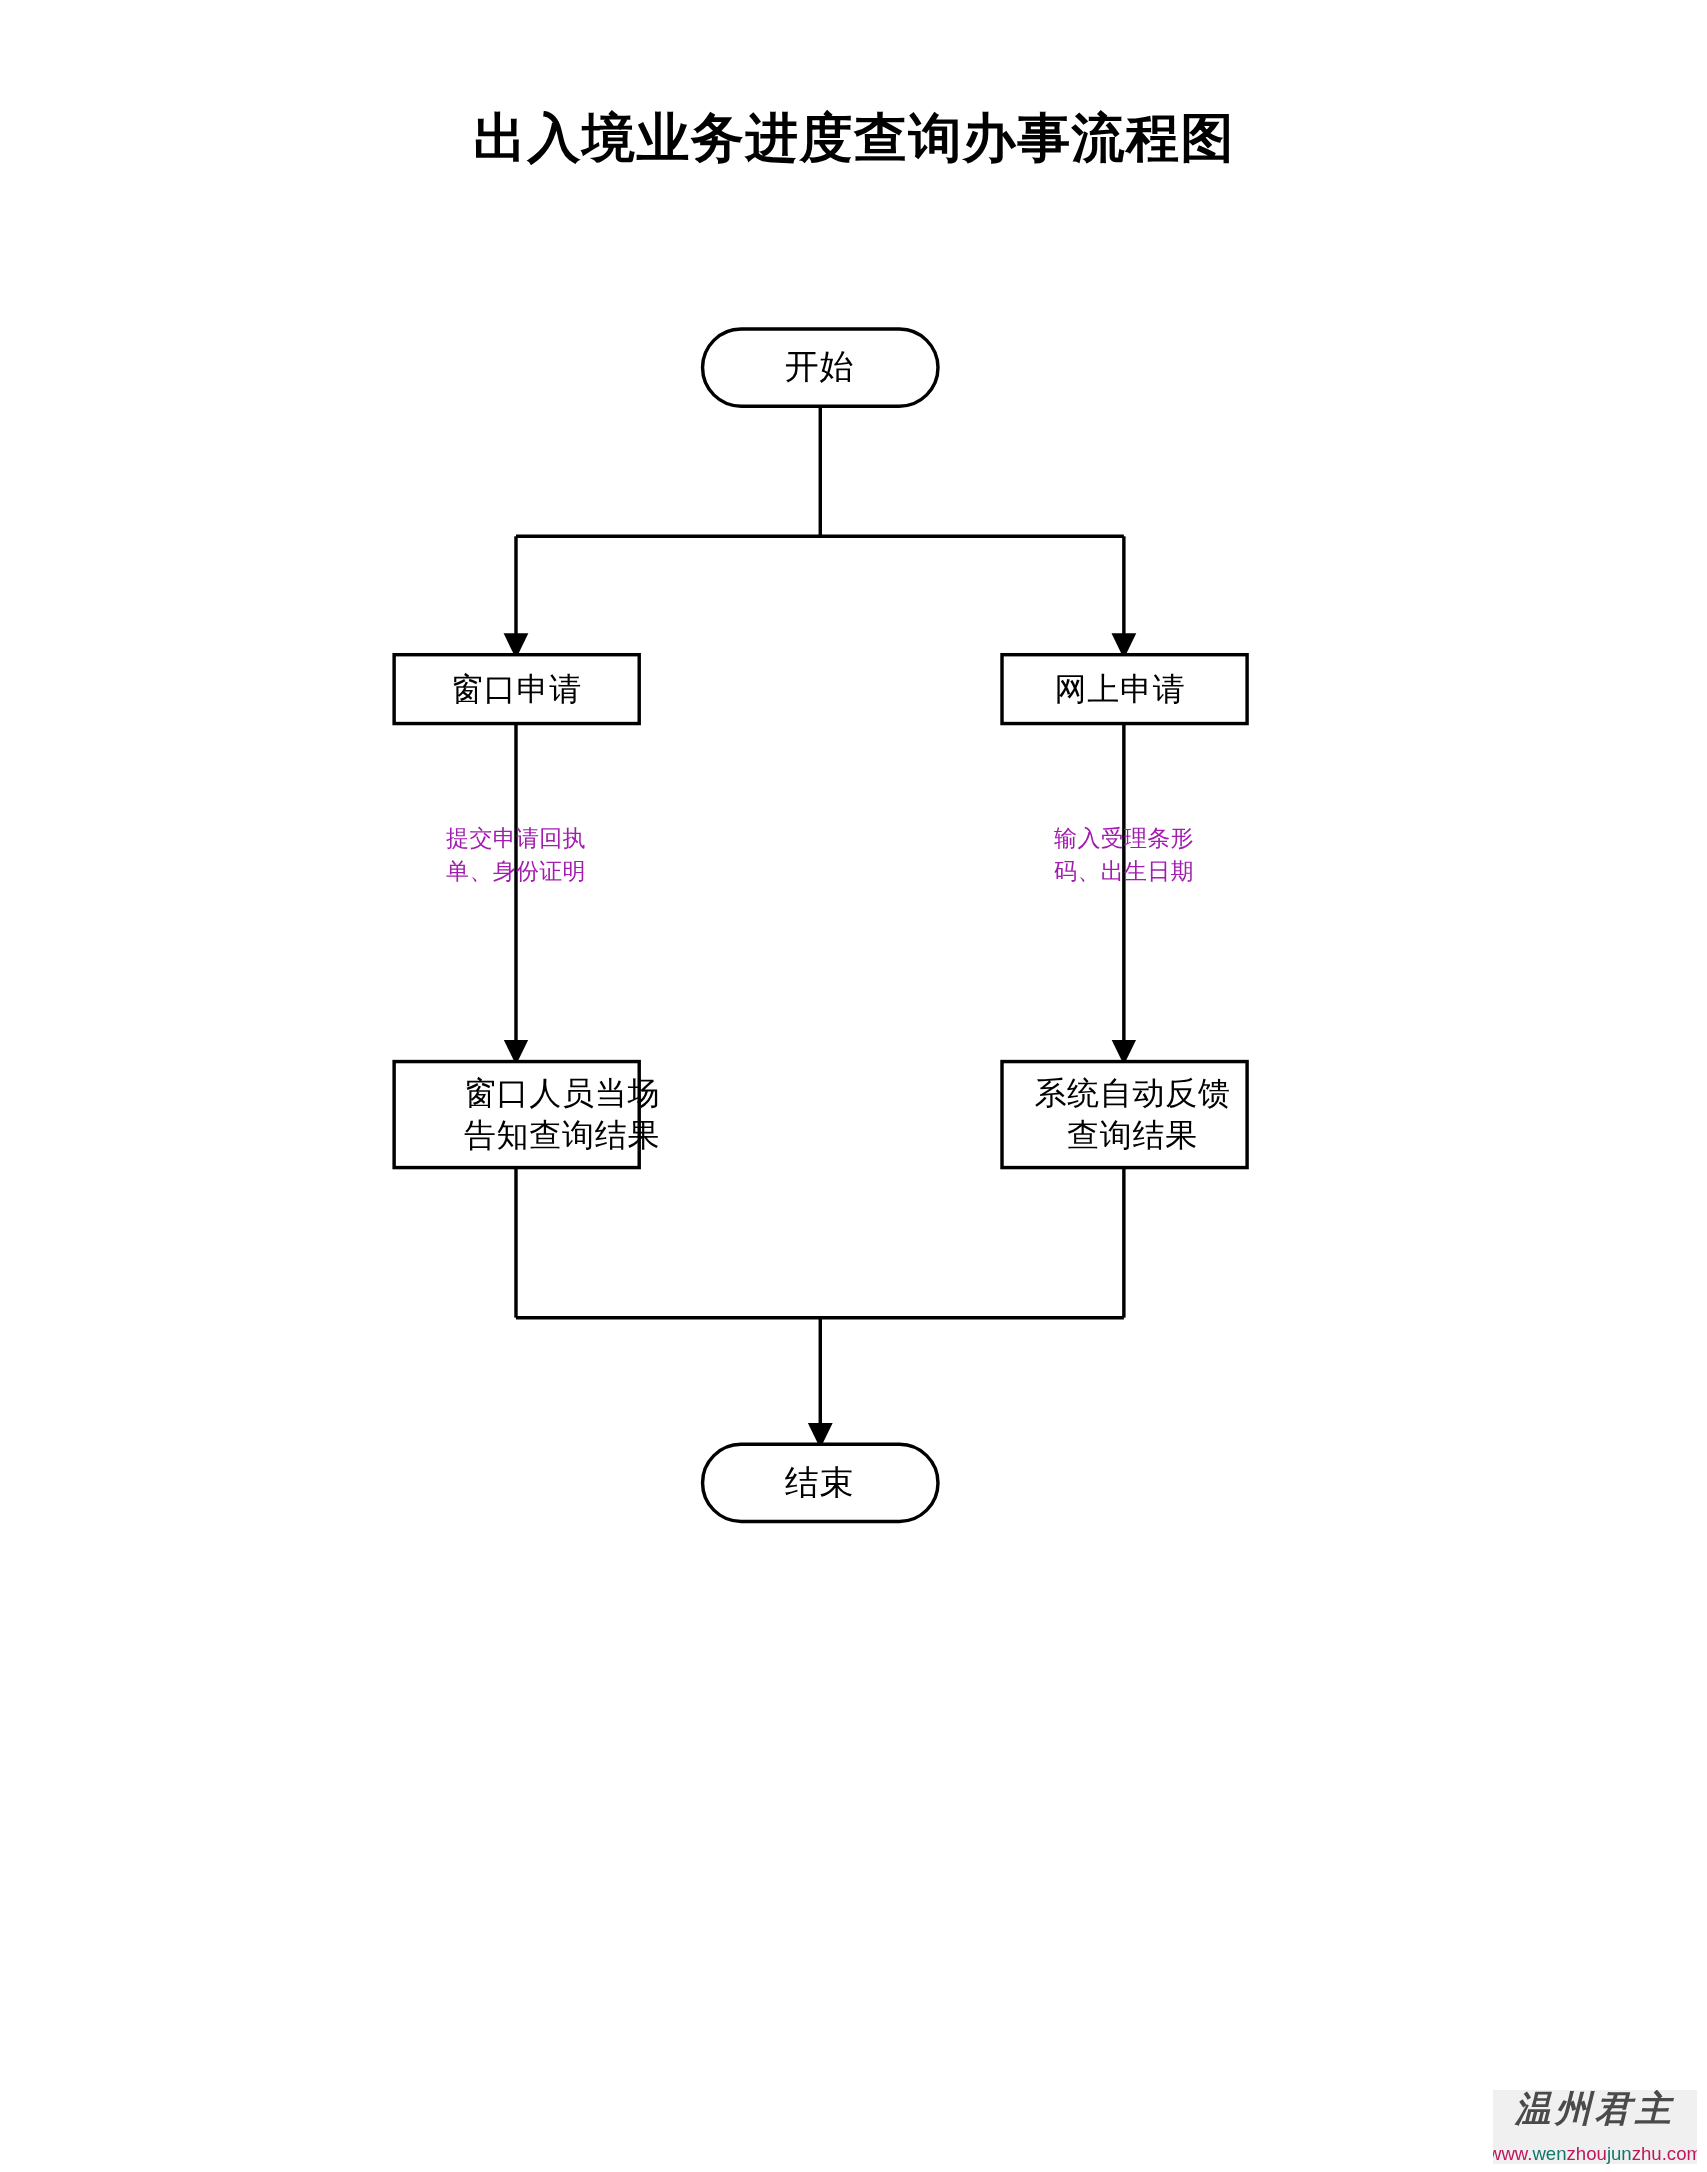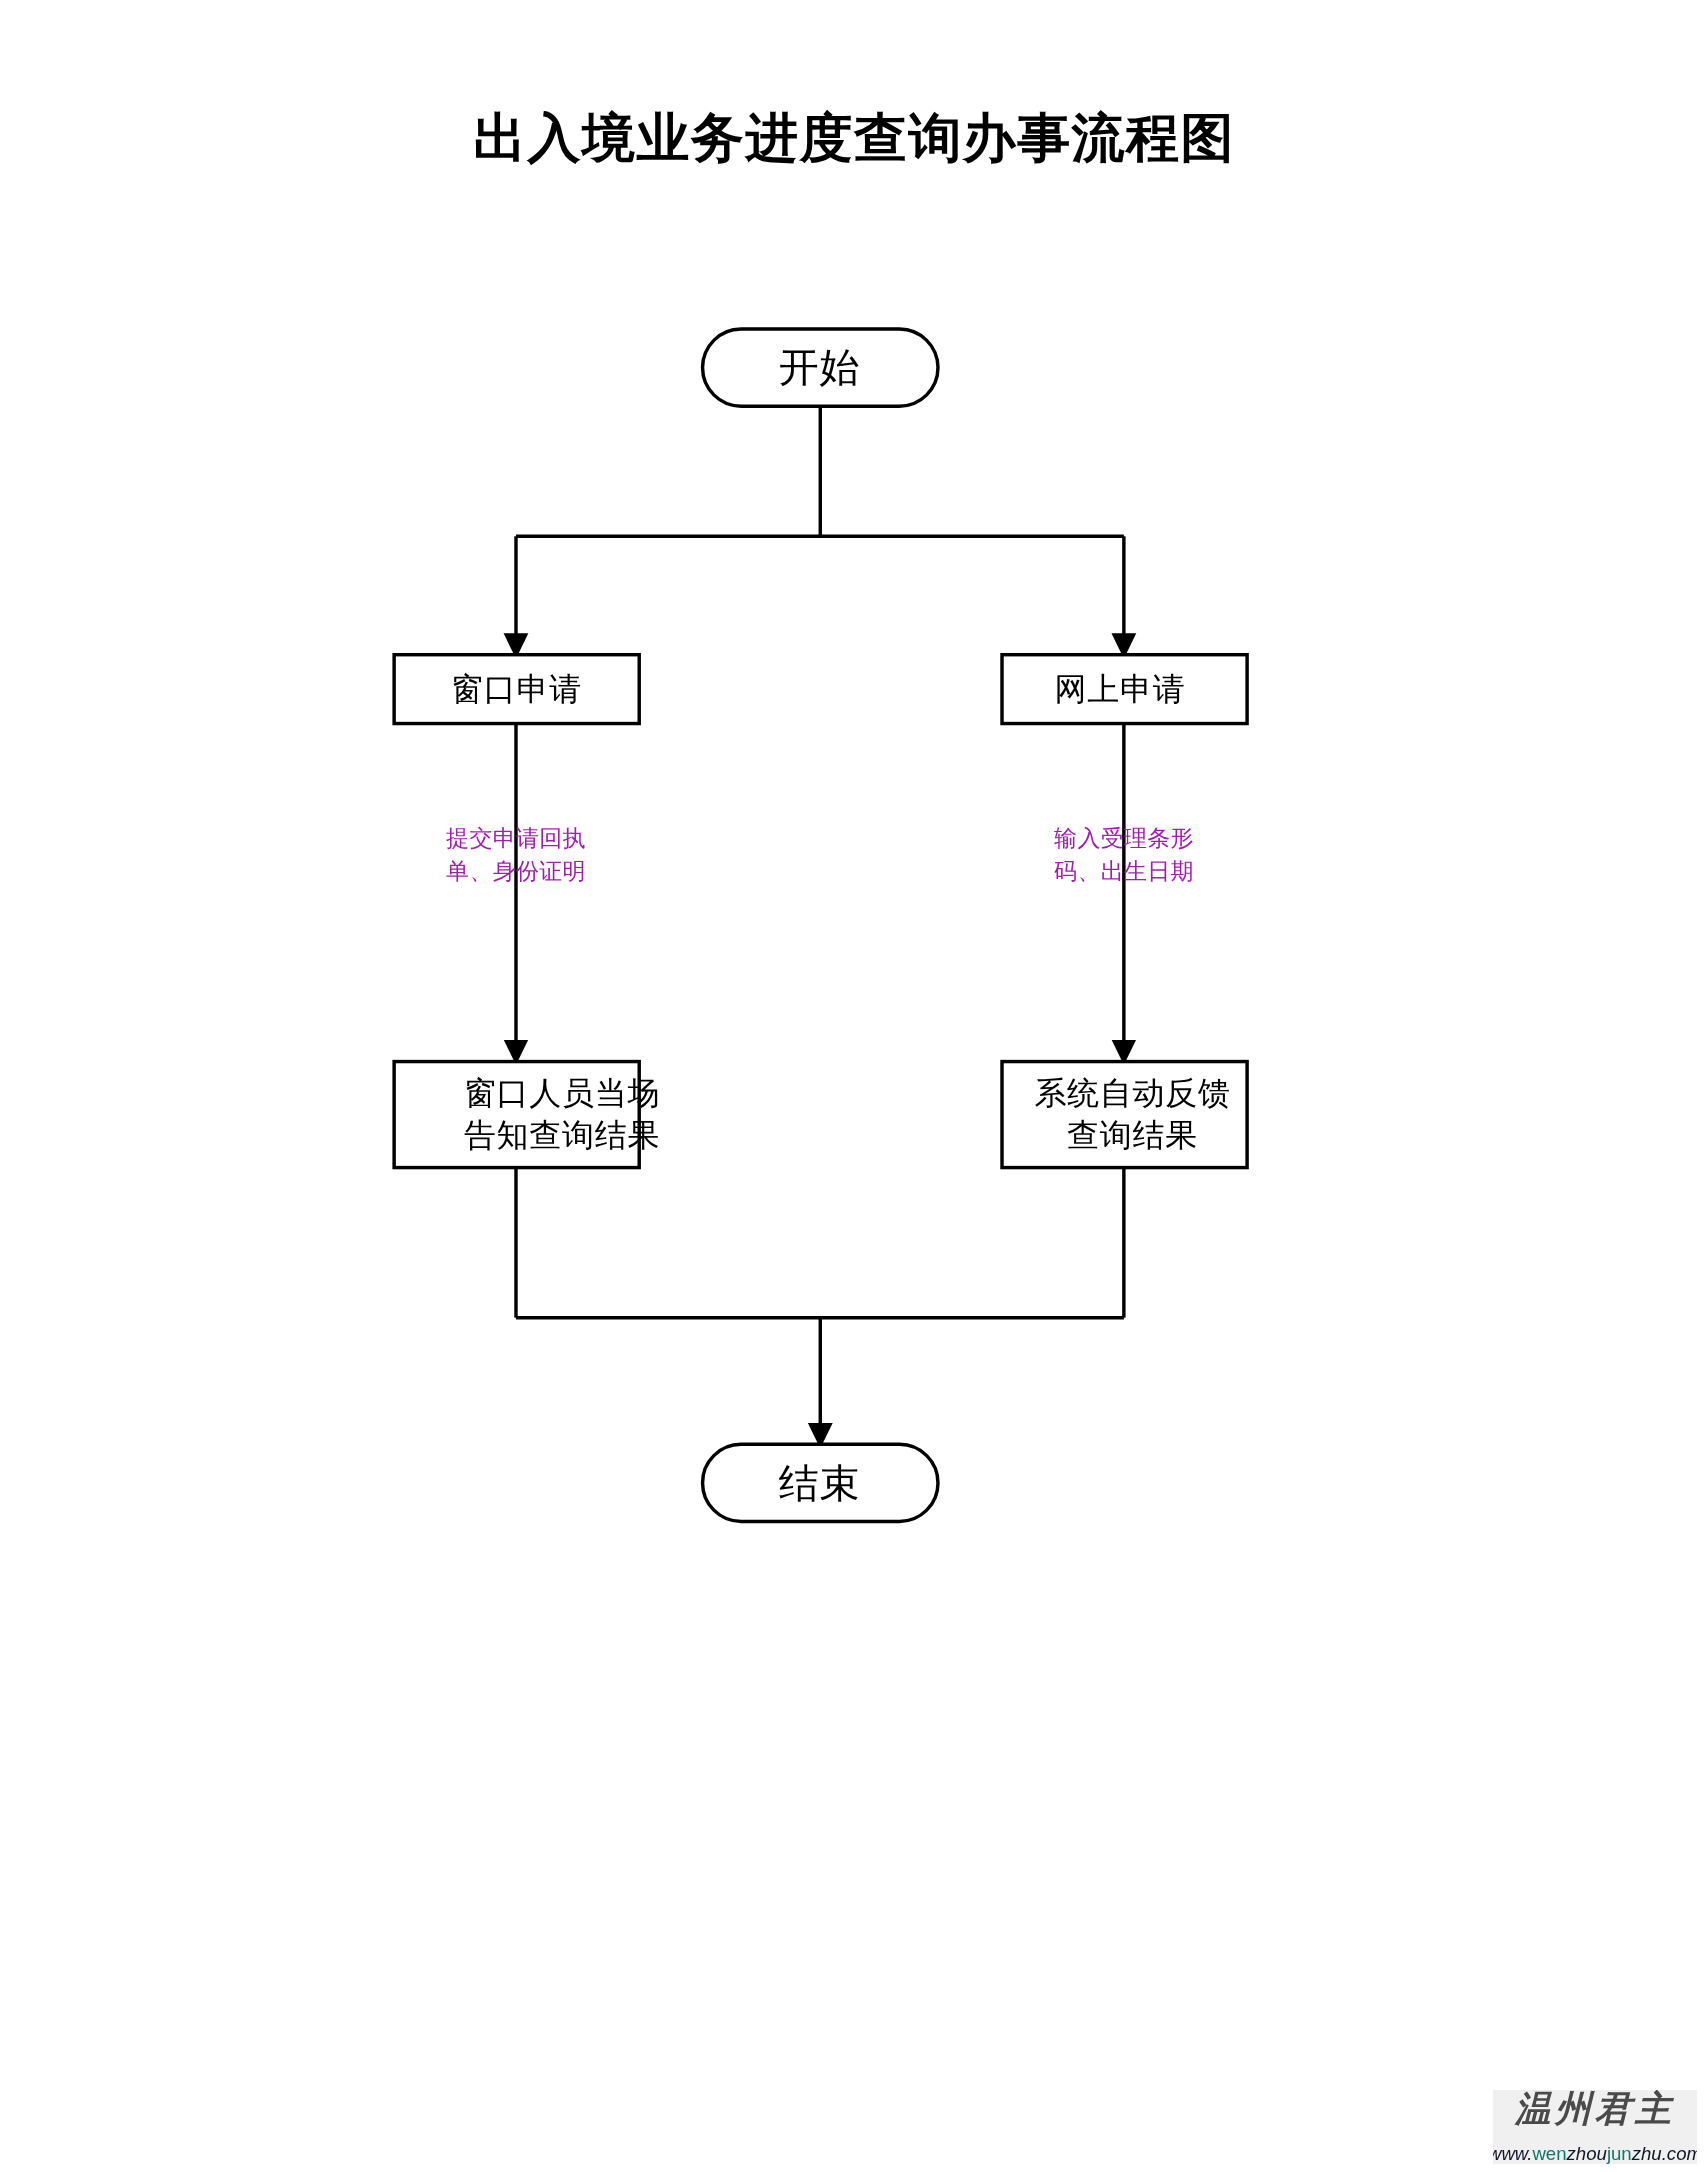--- a/index.html
+++ b/index.html
@@ -54,21 +54,21 @@
     align-items: center;
     justify-content: center;
     text-align: center;
     color: #000000;
     font-size: 30px;
     line-height: 1.30;
     letter-spacing: 0.7px;
     white-space: pre-line;
     pointer-events: none;
   }
-  .terminal-label { font-size: 40px; }
+  .terminal-label { font-size: 34px; }
   .process-label  { font-size: 32px; }
 
   .edge-label {
     position: absolute;
     text-align: center;
     color: #a21caf;
     font-size: 23px;
     line-height: 1.42;
     letter-spacing: 0.3px;
     white-space: pre-line;
@@ -99,21 +99,21 @@
     margin-bottom: 18px;
   }
   #watermark-url {
     font-family: "Liberation Sans", "DejaVu Sans", sans-serif;
     font-size: 18.6px;
     line-height: 1;
     color: #7d7d7d;
     white-space: nowrap;
   }
   .wm-green { color: #0f766e; }
-  .wm-gray  { color: #0f172a; font-style: italic; }
+  .wm-gray  { color: #be185d; }
 </style>
 </head>
 <body>
 
 <div id="page">
 
   <div id="doc-title">出入境业务进度查询办事流程图</div>
 
   <div id="flow-canvas">
     <svg viewBox="0 0 2480 3155" xmlns="http://www.w3.org/2000/svg">

